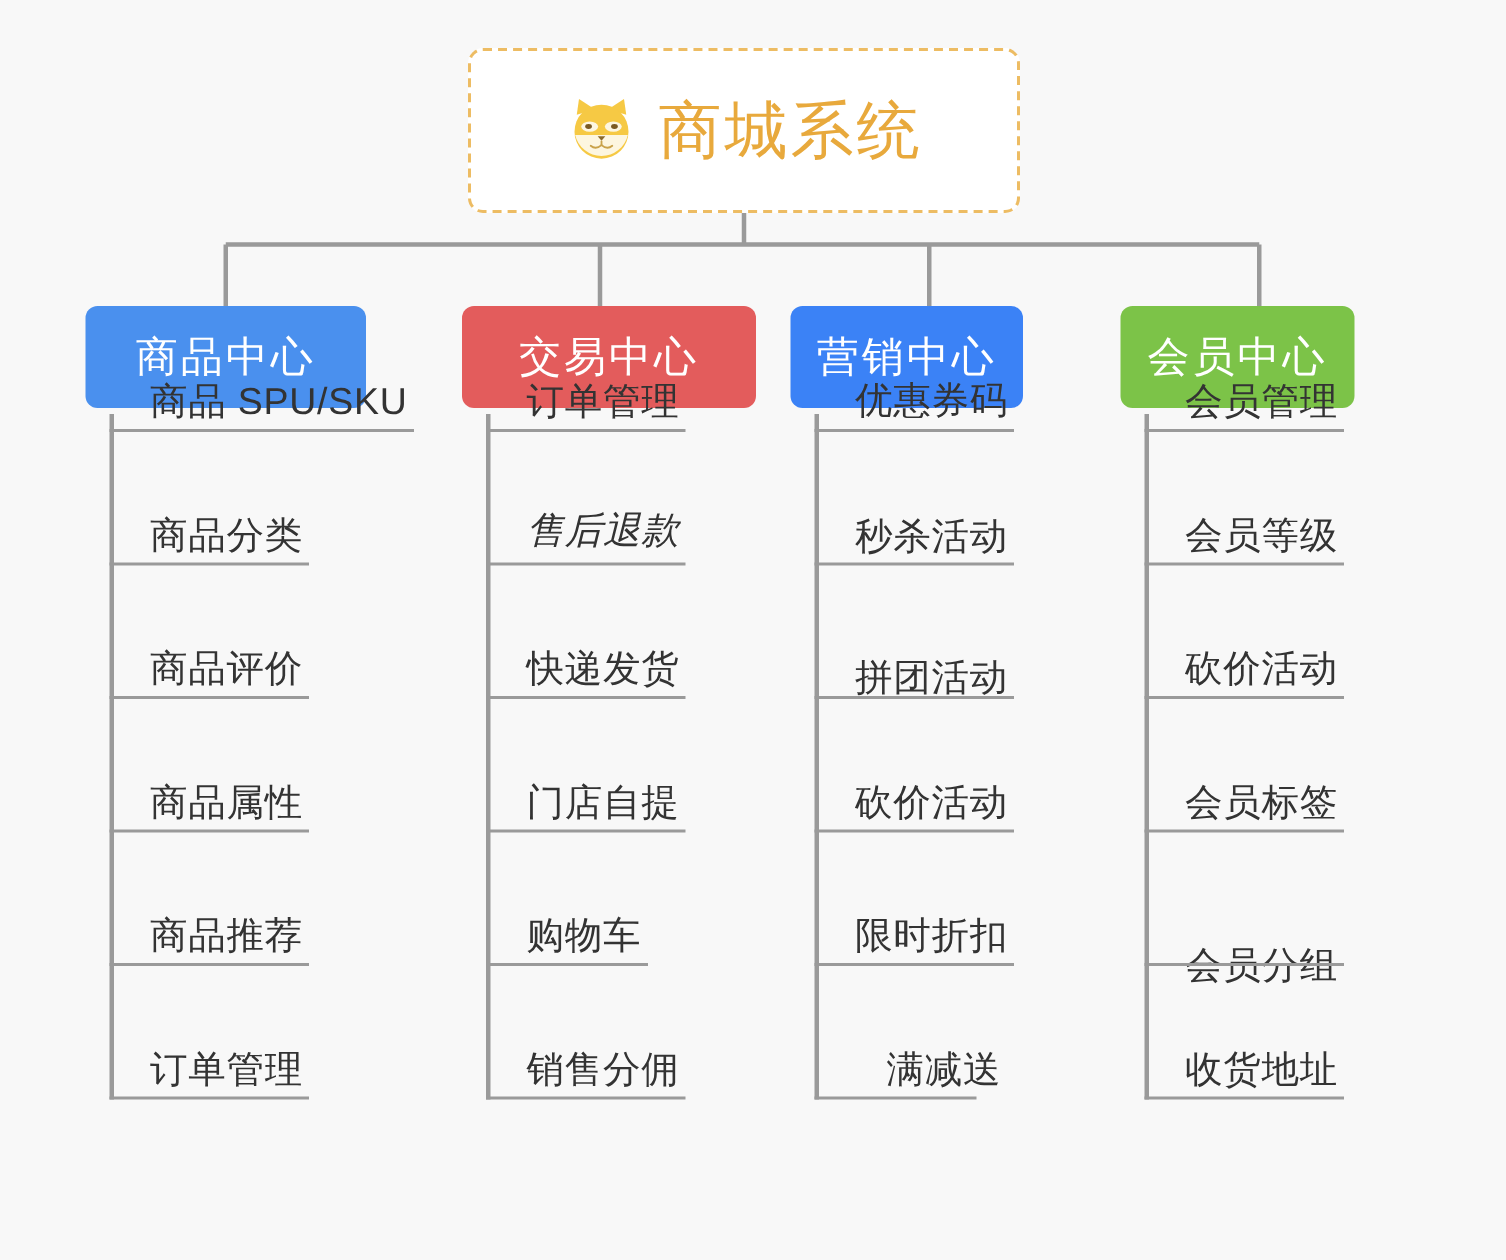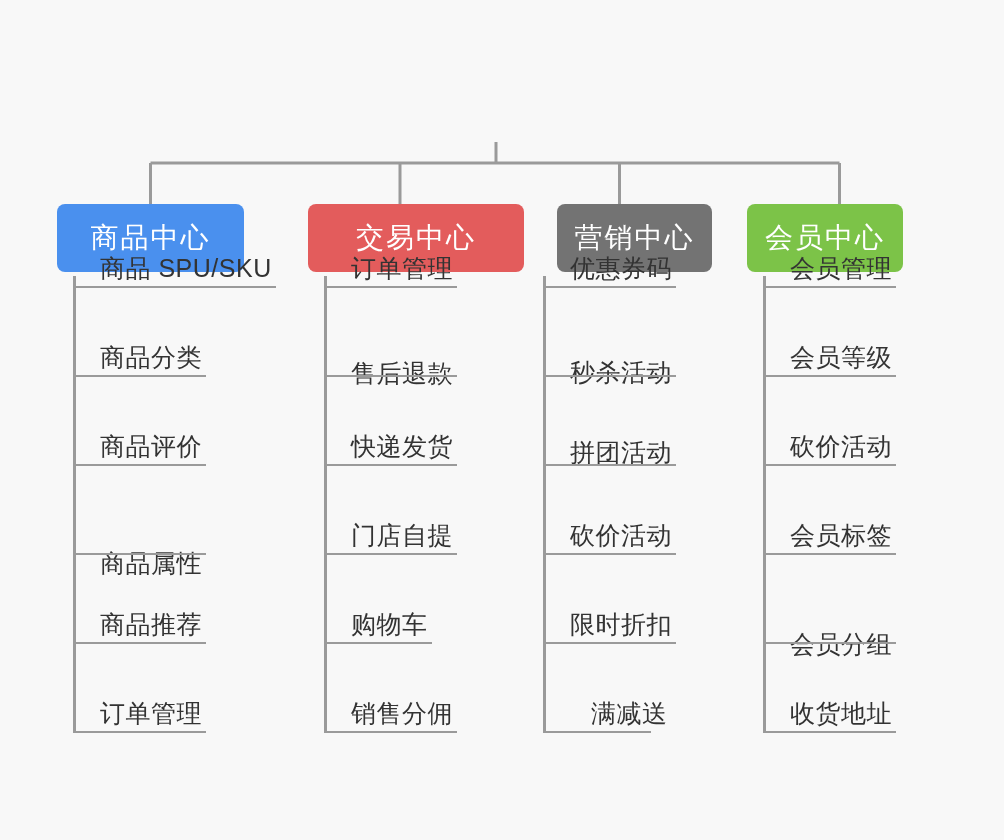--- a/index.html
+++ b/index.html
@@ -120,62 +120,86 @@
 
   <svg id="connectors" viewBox="0 0 1004 840" width="1004" height="840" aria-hidden="true">
       <line x1="496" y1="142" x2="496" y2="163" stroke="#9a9a9a" stroke-width="3"></line>
       <line x1="150.5" y1="163" x2="839.5" y2="163" stroke="#9a9a9a" stroke-width="3"></line>
       <line x1="150.5" y1="163" x2="150.5" y2="204" stroke="#9a9a9a" stroke-width="3"></line>
       <line x1="400" y1="163" x2="400" y2="204" stroke="#9a9a9a" stroke-width="3"></line>
       <line x1="619.5" y1="163" x2="619.5" y2="204" stroke="#9a9a9a" stroke-width="3"></line>
       <line x1="839.5" y1="163" x2="839.5" y2="204" stroke="#9a9a9a" stroke-width="3"></line>
     </svg>
 
+  <div id="root-node">
+    <svg id="root-icon" viewBox="0 0 64 64">
+
+      <path d="M10 18 L12 4 L26 13 Z" fill="#f6c944"></path>
+      <path d="M54 18 L52 4 L38 13 Z" fill="#f6c944"></path>
+
+      <circle cx="32" cy="33" r="24" fill="#f6c944"></circle>
+
+      <path d="M8.6 36 A24 24 0 0 0 55.4 36 Z" fill="#fdf6e0"></path>
+
+      <ellipse cx="21.5" cy="28.5" rx="7.5" ry="4.6" fill="#fdf6e0"></ellipse>
+      <ellipse cx="42.5" cy="28.5" rx="7.5" ry="4.6" fill="#fdf6e0"></ellipse>
+
+      <ellipse cx="20.5" cy="28.5" rx="3" ry="2.2" fill="#7b5a22"></ellipse>
+      <ellipse cx="43.5" cy="28.5" rx="3" ry="2.2" fill="#7b5a22"></ellipse>
+
+      <path d="M28.6 37 L35.4 37 L32 41.2 Z" fill="#8a6a2c"></path>
+
+      <path d="M32 41.2 L32 45" stroke="#c9a24a" stroke-width="1.6" fill="none"></path>
+      <path d="M32 45 q-5 4.4 -9.6 0.6" stroke="#c9a24a" stroke-width="1.6" fill="none" stroke-linecap="round"></path>
+      <path d="M32 45 q5 4.4 9.6 0.6" stroke="#c9a24a" stroke-width="1.6" fill="none" stroke-linecap="round"></path>
+    </svg>
+    <span id="root-title">商城系统</span>
+  </div>
 
   <div id="branches">
       <div class="branch" style="left: 57px;">
         <div class="branch-head" style="width: 187px; background: rgb(74, 144, 238);">
           <span>商品中心</span>
         </div>
         <div class="branch-spine" style="background: rgb(154, 154, 154); height: 457px;"></div>
         <div class="leaf" style="top: -4px;">
           <span class="leaf-label">商品 SPU/SKU</span>
         </div>
         <div class="leaf-underline" style="top: 82px; width: 203px; background: rgb(154, 154, 154);"></div>
         <div class="leaf" style="top: 85px; text-align: center;">
           <span class="leaf-label">商品分类</span>
         </div>
         <div class="leaf-underline" style="top: 171px; width: 133px; background: rgb(154, 154, 154);"></div>
         <div class="leaf" style="top: 174px;">
           <span class="leaf-label">商品评价</span>
         </div>
         <div class="leaf-underline" style="top: 260px; width: 133px; background: rgb(154, 154, 154);"></div>
-        <div class="leaf" style="top: 263px; margin-top: 28px;">
+        <div class="leaf" style="top: 263px;">
           <span class="leaf-label">商品属性</span>
         </div>
         <div class="leaf-underline" style="top: 349px; width: 133px; background: rgb(154, 154, 154);"></div>
         <div class="leaf" style="top: 352px;">
           <span class="leaf-label">商品推荐</span>
         </div>
         <div class="leaf-underline" style="top: 438px; width: 133px; background: rgb(154, 154, 154);"></div>
         <div class="leaf" style="top: 441px;">
           <span class="leaf-label">订单管理</span>
         </div>
         <div class="leaf-underline" style="top: 527px; width: 133px; background: rgb(154, 154, 154);"></div>
       </div>
       <div class="branch" style="left: 308px;">
-        <div class="branch-head" style="width: 216px; background: rgb(227, 92, 92);">
+        <div class="branch-head" style="width: 196px; background: rgb(227, 92, 92);">
           <span>交易中心</span>
         </div>
         <div class="branch-spine" style="background: rgb(154, 154, 154); height: 457px;"></div>
         <div class="leaf" style="top: -4px;">
           <span class="leaf-label">订单管理</span>
         </div>
         <div class="leaf-underline" style="top: 82px; width: 133px; background: rgb(154, 154, 154);"></div>
-        <div class="leaf" style="top: 101px;">
+        <div class="leaf" style="top: 82px; font-style: italic;">
           <span class="leaf-label">售后退款</span>
         </div>
         <div class="leaf-underline" style="top: 171px; width: 133px; background: rgb(154, 154, 154);"></div>
         <div class="leaf" style="top: 174px;">
           <span class="leaf-label">快递发货</span>
         </div>
         <div class="leaf-underline" style="top: 260px; width: 133px; background: rgb(154, 154, 154);"></div>
         <div class="leaf" style="top: 263px;">
           <span class="leaf-label">门店自提</span>
         </div>
@@ -183,29 +207,29 @@
         <div class="leaf" style="top: 352px;">
           <span class="leaf-label">购物车</span>
         </div>
         <div class="leaf-underline" style="top: 438px; width: 108px; background: rgb(154, 154, 154);"></div>
         <div class="leaf" style="top: 441px;">
           <span class="leaf-label">销售分佣</span>
         </div>
         <div class="leaf-underline" style="top: 527px; width: 133px; background: rgb(154, 154, 154);"></div>
       </div>
       <div class="branch" style="left: 527px;">
-        <div class="branch-head" style="width: 155px; background: #737373; margin-left: 30px;">
+        <div class="branch-head" style="width: 155px; background: #3b82f6;">
           <span>营销中心</span>
         </div>
         <div class="branch-spine" style="background: rgb(154, 154, 154); height: 457px;"></div>
-        <div class="leaf" style="top: -4px;">
+        <div class="leaf" style="top: -4px; font-family: Liberation Mono, monospace;">
           <span class="leaf-label">优惠券码</span>
         </div>
         <div class="leaf-underline" style="top: 82px; width: 133px; background: rgb(154, 154, 154);"></div>
-        <div class="leaf" style="top: 100px; text-align: center;">
+        <div class="leaf" style="top: 86px; text-align: center;">
           <span class="leaf-label">秒杀活动</span>
         </div>
         <div class="leaf-underline" style="top: 171px; width: 133px; background: rgb(154, 154, 154);"></div>
         <div class="leaf" style="top: 180px;">
           <span class="leaf-label">拼团活动</span>
         </div>
         <div class="leaf-underline" style="top: 260px; width: 133px; background: rgb(154, 154, 154);"></div>
         <div class="leaf" style="top: 263px;">
           <span class="leaf-label">砍价活动</span>
         </div>

